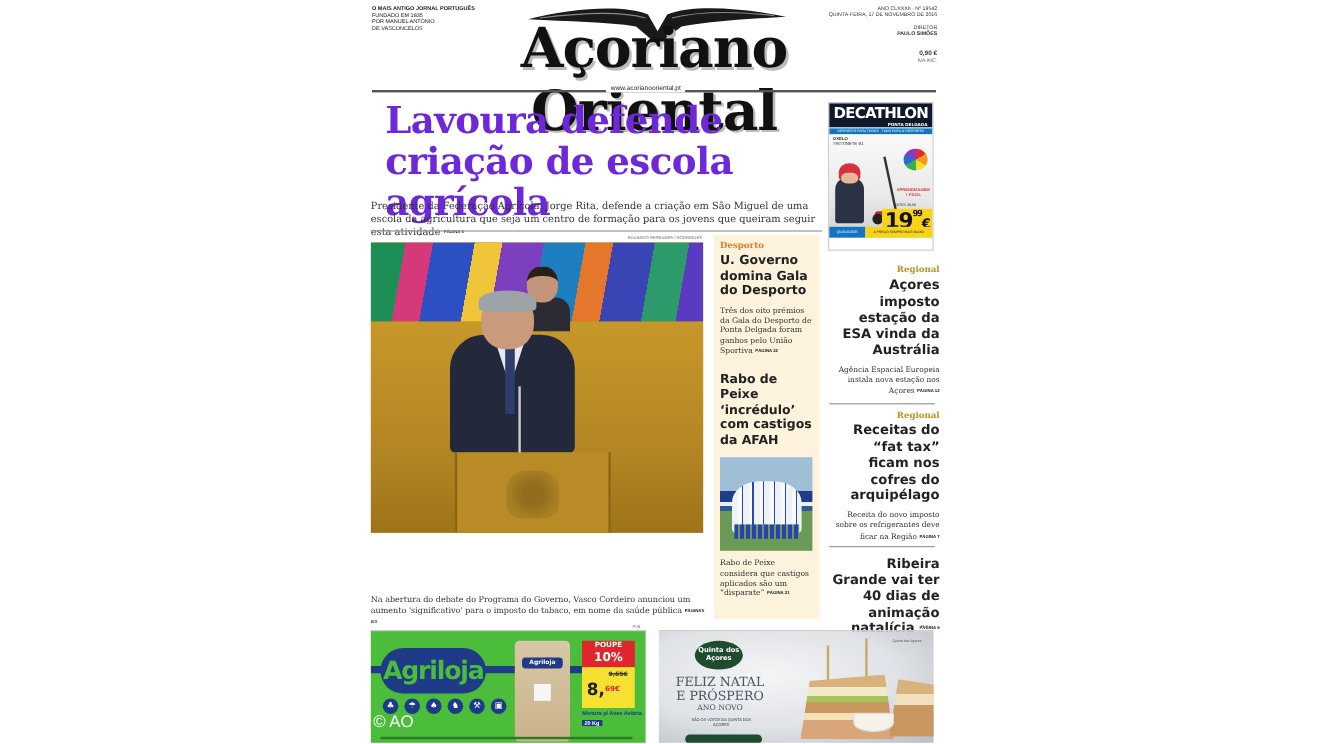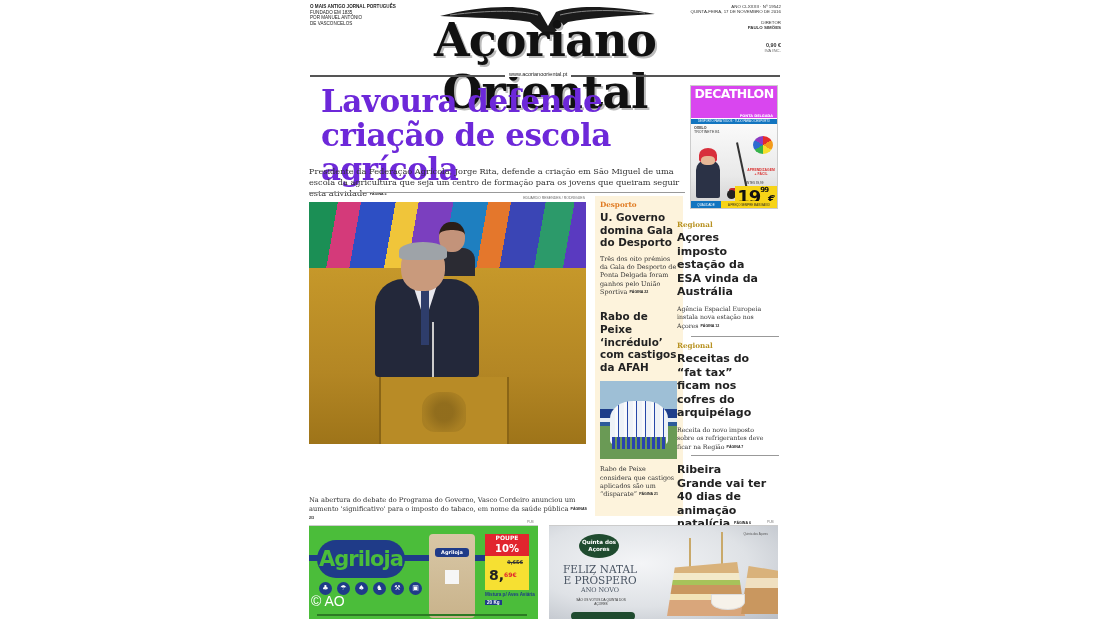--- a/index.html
+++ b/index.html
@@ -51,41 +51,41 @@
   .kicker { font-family: "DejaVu Serif", serif; font-weight: bold; font-size: 7.2px; }
   .kicker.orange { color: #e07b22; }
   .kicker.gold { color: #b89222; }
   .col-h { font-family: "DejaVu Sans", sans-serif; font-weight: bold; font-size: 10.4px; line-height: 12.6px; color: #222; margin-top: 2px; }
   .col-p { font-size: 6.4px; line-height: 8.3px; color: #333; margin-top: 6px; }
   .sports .col-h2 { margin-top: 14px; }
   .huddle { position: relative; margin-top: 8px; width: 77px; height: 78px; overflow: hidden; background: linear-gradient(180deg, #9ebfd6 0 36%, #1e3e8a 36% 48%, #e7eef5 48% 52%, #2c5b9b 52% 58%, #6a9a55 58% 100%); }
   .huddle .players { position: absolute; left: 10px; top: 20px; width: 58px; height: 44px; background: repeating-linear-gradient(90deg, #eef2f7 0 5px, #f8f9fb 5px 8px, #2748a8 8px 9px); border-radius: 40% 40% 10% 10%; }
   .huddle .legs { position: absolute; left: 12px; top: 56px; width: 54px; height: 12px; background: repeating-linear-gradient(90deg, #2843b0 0 3px, #6a9a55 3px 5px); }
   .ad-deca { position: absolute; left: 385px; top: 85px; width: 88px; height: 124px; border: 1px solid #ccc; background: #fff; overflow: hidden; }
-  .deca-head { height: 32px; background: #d946ef; color: #fff; font-family: "DejaVu Sans", sans-serif; font-weight: bold; font-size: 12.5px; text-align: center; line-height: 16px; letter-spacing: -0.6px; position: relative; }
+  .deca-head { height: 20px; background: #0f172a; color: #fff; font-family: "DejaVu Sans", sans-serif; font-weight: bold; font-size: 12.5px; text-align: center; line-height: 16px; letter-spacing: -0.6px; position: relative; }
   .deca-head .sub { position: absolute; right: 4px; bottom: 0px; font-size: 3.5px; line-height: 4px; letter-spacing: 0; text-transform: uppercase; }
   .deca-strip { height: 6px; background: #1275c0; border-top: 1px solid #fff; color: #fff; font-family: "Liberation Sans", sans-serif; font-size: 2.8px; line-height: 5px; text-align: center; text-transform: uppercase; }
   .deca-body { position: relative; height: 86px; background: linear-gradient(180deg, #fafafa 0%, #e9e9e9 60%, #cfcfcf 100%); }
   .deca-label { position: absolute; left: 3px; top: 2px; font-family: "Liberation Sans", sans-serif; font-size: 3.6px; font-weight: bold; line-height: 4px; text-transform: uppercase; color: #333; }
   .kid { position: absolute; left: 5px; top: 36px; width: 24px; height: 38px; background: #2b3246; border-radius: 10px 10px 2px 2px; }
   .kid-helmet { position: absolute; left: 8px; top: 24px; width: 18px; height: 14px; background: #d8303c; border-radius: 50% 50% 20% 20%; }
   .kid-face { position: absolute; left: 10px; top: 32px; width: 14px; height: 9px; background: #e7b897; border-radius: 40%; }
   .scooter-bar { position: absolute; left: 50px; top: 18px; width: 2px; height: 48px; background: #333; transform: rotate(-12deg); }
   .scooter-deck { position: absolute; left: 38px; top: 64px; width: 28px; height: 5px; background: #c42a33; border-radius: 3px; }
   .wheel { position: absolute; top: 66px; width: 9px; height: 9px; border-radius: 50%; background: #222; }
   .rainbow { position: absolute; left: 62px; top: 12px; width: 20px; height: 18px; background: conic-gradient(#e42b2b 0 60deg, #f39b1b 60deg 120deg, #f5df2c 120deg 180deg, #36b24a 180deg 240deg, #2d6bd0 240deg 300deg, #8a3ac2 300deg 360deg); border-radius: 50%; }
   .deca-tag { position: absolute; left: 56px; top: 44px; font-family: "Liberation Sans", sans-serif; font-weight: bold; font-size: 3.4px; line-height: 4.2px; color: #d9302f; text-transform: uppercase; text-align: center; width: 28px; }
   .deca-price { position: absolute; left: 44px; top: 62px; width: 42px; height: 22px; background: #f7d417; color: #111; font-family: "DejaVu Sans", sans-serif; font-weight: bold; font-size: 18px; line-height: 22px; text-align: center; letter-spacing: -1px; }
   .deca-price sup { font-size: 7px; vertical-align: top; line-height: 9px; }
   .deca-pricelabel { position: absolute; left: 54px; top: 57px; font-family: "Liberation Sans", sans-serif; font-size: 3px; color: #333; text-transform: uppercase; }
   .deca-foot { position: absolute; left: 0; bottom: 0; width: 100%; height: 9px; display: flex; }
   .deca-foot .a { width: 30px; background: #1275c0; color: #fff; font-family: "Liberation Sans", sans-serif; font-size: 3px; line-height: 9px; text-align: center; text-transform: uppercase; }
   .deca-foot .b { flex: 1; background: #f7d417; color: #222; font-family: "Liberation Sans", sans-serif; font-size: 2.8px; line-height: 9px; text-align: center; text-transform: uppercase; }
 
-  .r-story { position: absolute; left: 372px; width: 90px; }
+  .r-story { position: absolute; left: 388px; width: 90px; text-align: right; }
   .r-story .col-h { font-size: 11px; line-height: 13.6px; }
   .r-story .col-p { font-size: 6.2px; line-height: 8.3px; margin-top: 6px; }
   .r-rule { position: absolute; left: 386px; width: 88px; height: 1px; background: #999; }
 
   
   .ad-label { position: absolute; font-family: "Liberation Sans", sans-serif; font-size: 3.2px; color: #777; text-transform: uppercase; }
   .ad-agri { position: absolute; left: 4px; top: 525px; width: 229px; height: 94px; background: #4bbd3a; overflow: hidden; border-top: 1px solid #ccc; }
   .agri-band { position: absolute; left: 0; top: 29px; width: 180px; height: 6px; background: #1f3b88; }
   .agri-logo { position: absolute; left: 8px; top: 14px; width: 88px; height: 38px; border-radius: 20px; background: #1f3b88; color: #4bbd3a; font-family: "DejaVu Sans", sans-serif; font-weight: bold; font-size: 21px; line-height: 38px; text-align: center; letter-spacing: -1px; }
   .agri-icons { position: absolute; left: 10px; top: 56px; display: flex; gap: 5px; }

